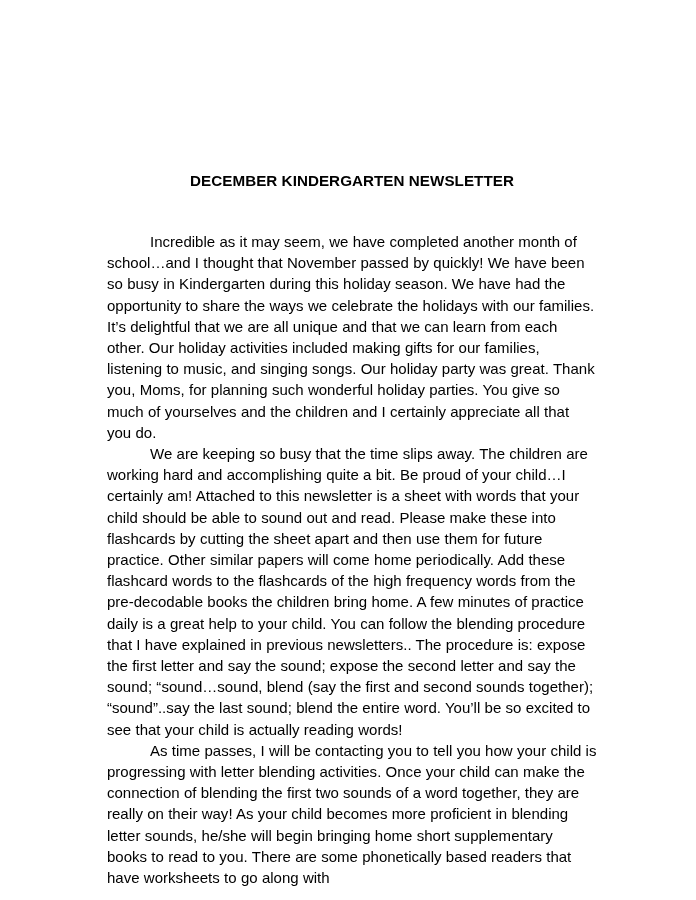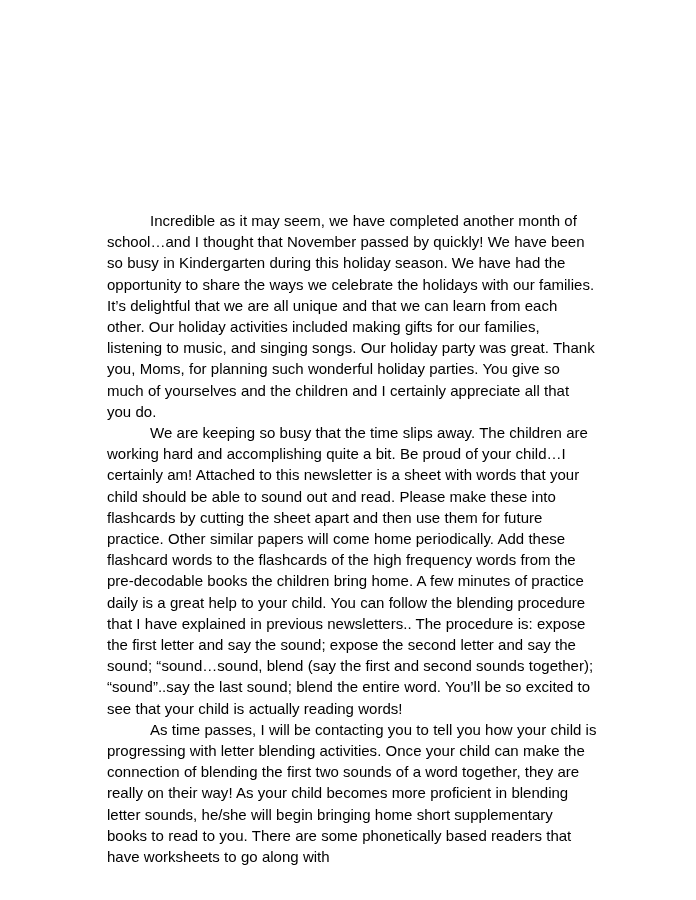--- a/index.html
+++ b/index.html
@@ -53,20 +53,21 @@
     word-spacing: 0.1px;
     hyphens: none;
   }
 </style>
 </head>
 <body>
 
 <div class="page">
   <div class="content">
 
+    <h1 class="doc-title">DECEMBER KINDERGARTEN NEWSLETTER</h1>
 
     <div class="title-gap"></div>
 
     <p class="para">Incredible as it may seem, we have completed another month of school…and I thought that November passed by quickly!  We have been so busy in Kindergarten during this holiday season.  We have had the opportunity to share the ways we celebrate the holidays with our families.  It’s delightful that we are all unique and that we can learn from each other.  Our holiday activities included making gifts for our families, listening to music, and singing songs.  Our holiday party was great.  Thank you, Moms, for planning such wonderful holiday parties.  You give so much of yourselves and the children and I certainly appreciate all that you do.</p>
 
     <p class="para">We are keeping so busy that the time slips away.  The children are working hard and accomplishing quite a bit.  Be proud of your child…I certainly am!  Attached to this newsletter is a sheet with words that your child should be able to sound out and read.  Please make these into flashcards by cutting the sheet apart and then use them for future practice.  Other similar papers will come home periodically.  Add these flashcard words to the flashcards of the high frequency words from the pre-decodable books the children bring home.  A few minutes of practice daily is a great help to your child.  You can follow the blending procedure that I have explained in previous newsletters..  The procedure is:  expose the first letter and say the sound; expose the second letter and say the sound; “sound…sound, blend (say the first and second sounds together); “sound”..say the last sound; blend the entire word.  You’ll be so excited to see that your child is actually reading words!</p>
 
     <p class="para">As time passes, I will be contacting you to tell you how your child is progressing with letter blending activities.  Once your child can make the connection of blending the first two sounds of a word together, they are really on their way!  As your child becomes more proficient in blending letter sounds, he/she will begin bringing home short supplementary books to read to you.  There are some phonetically based readers that have worksheets to go along with</p>
 
   </div>

